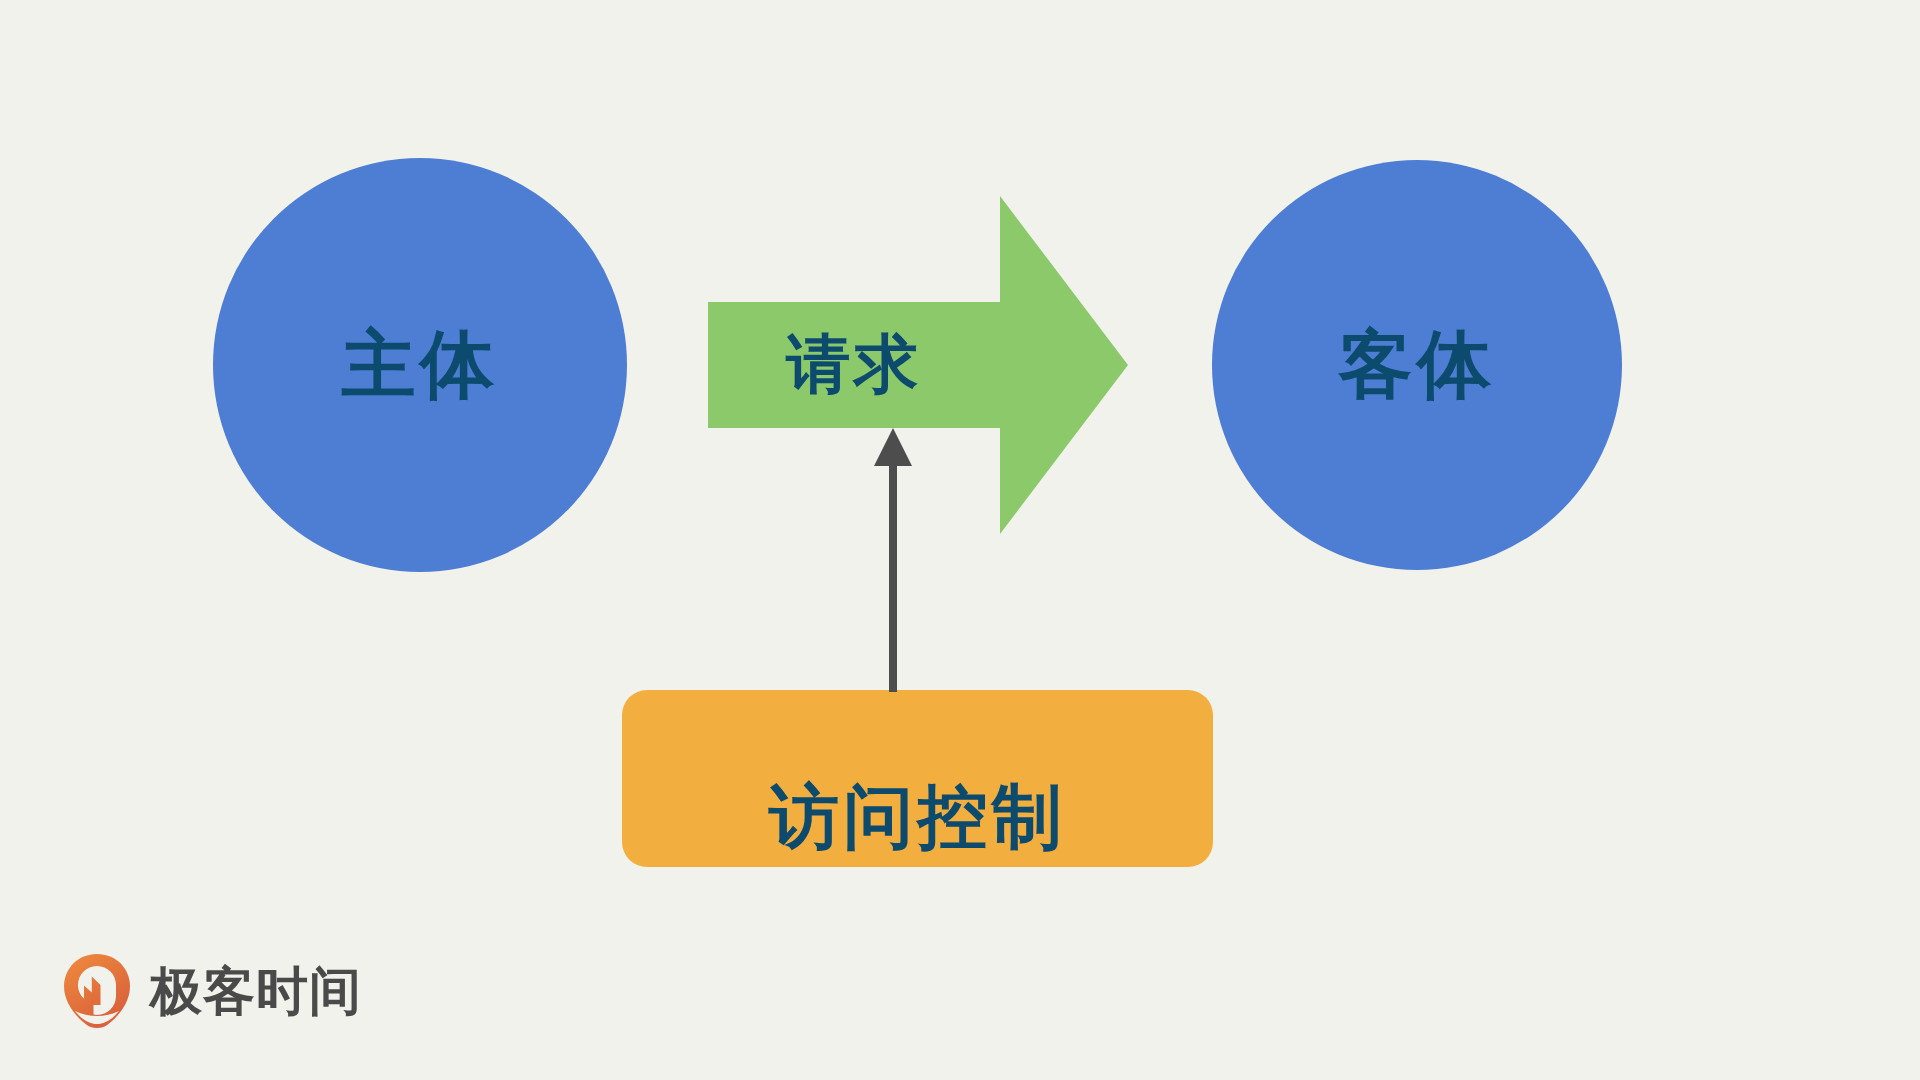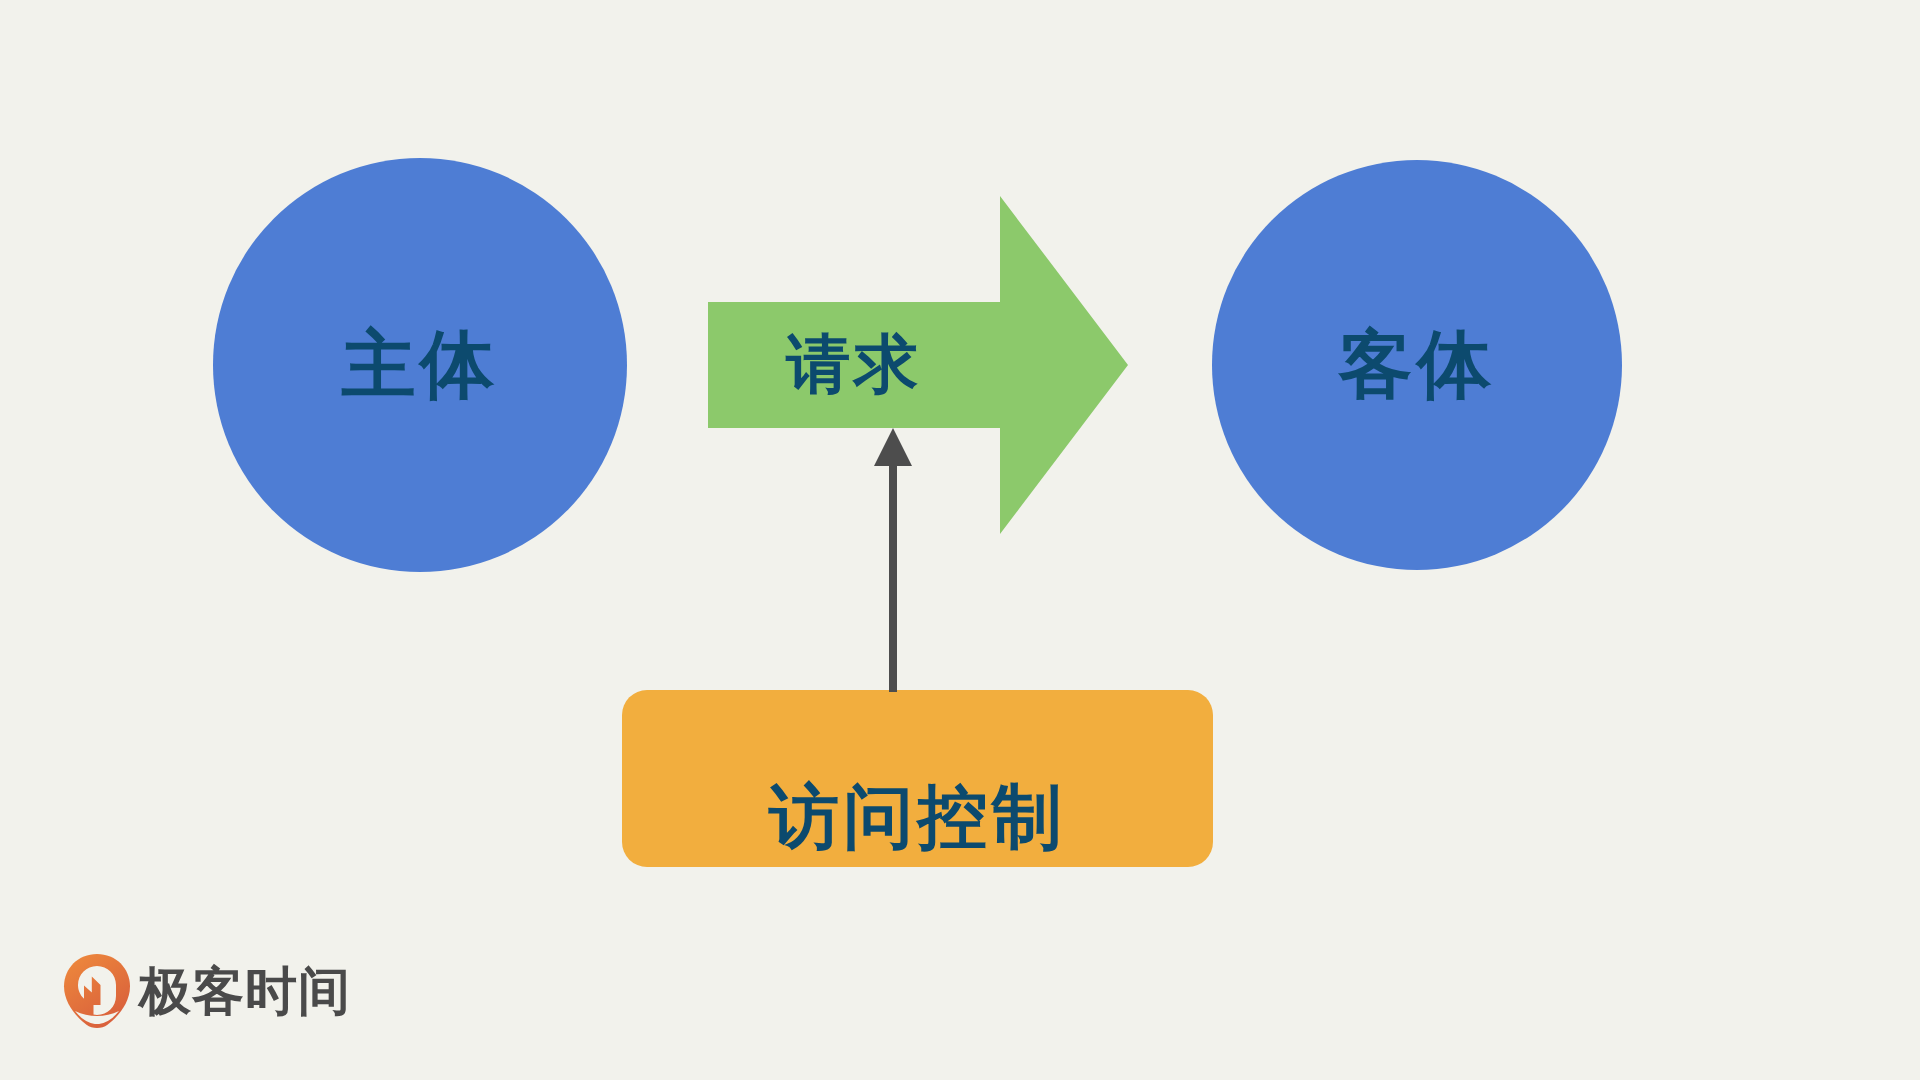--- a/index.html
+++ b/index.html
@@ -63,21 +63,21 @@
     font-size: 70px;
   }
 
   
   #logo {
     position: absolute;
     left: 62px;
     top: 952px;
     display: flex;
     align-items: center;
-    gap: 7px;
+    gap: 18px;
   }
   #logo-mark {
     width: 70px;
     height: 78px;
     flex: 0 0 auto;
   }
   #logo-text {
     font-size: 52px;
     font-weight: 700;
     color: #4a4a4a;

